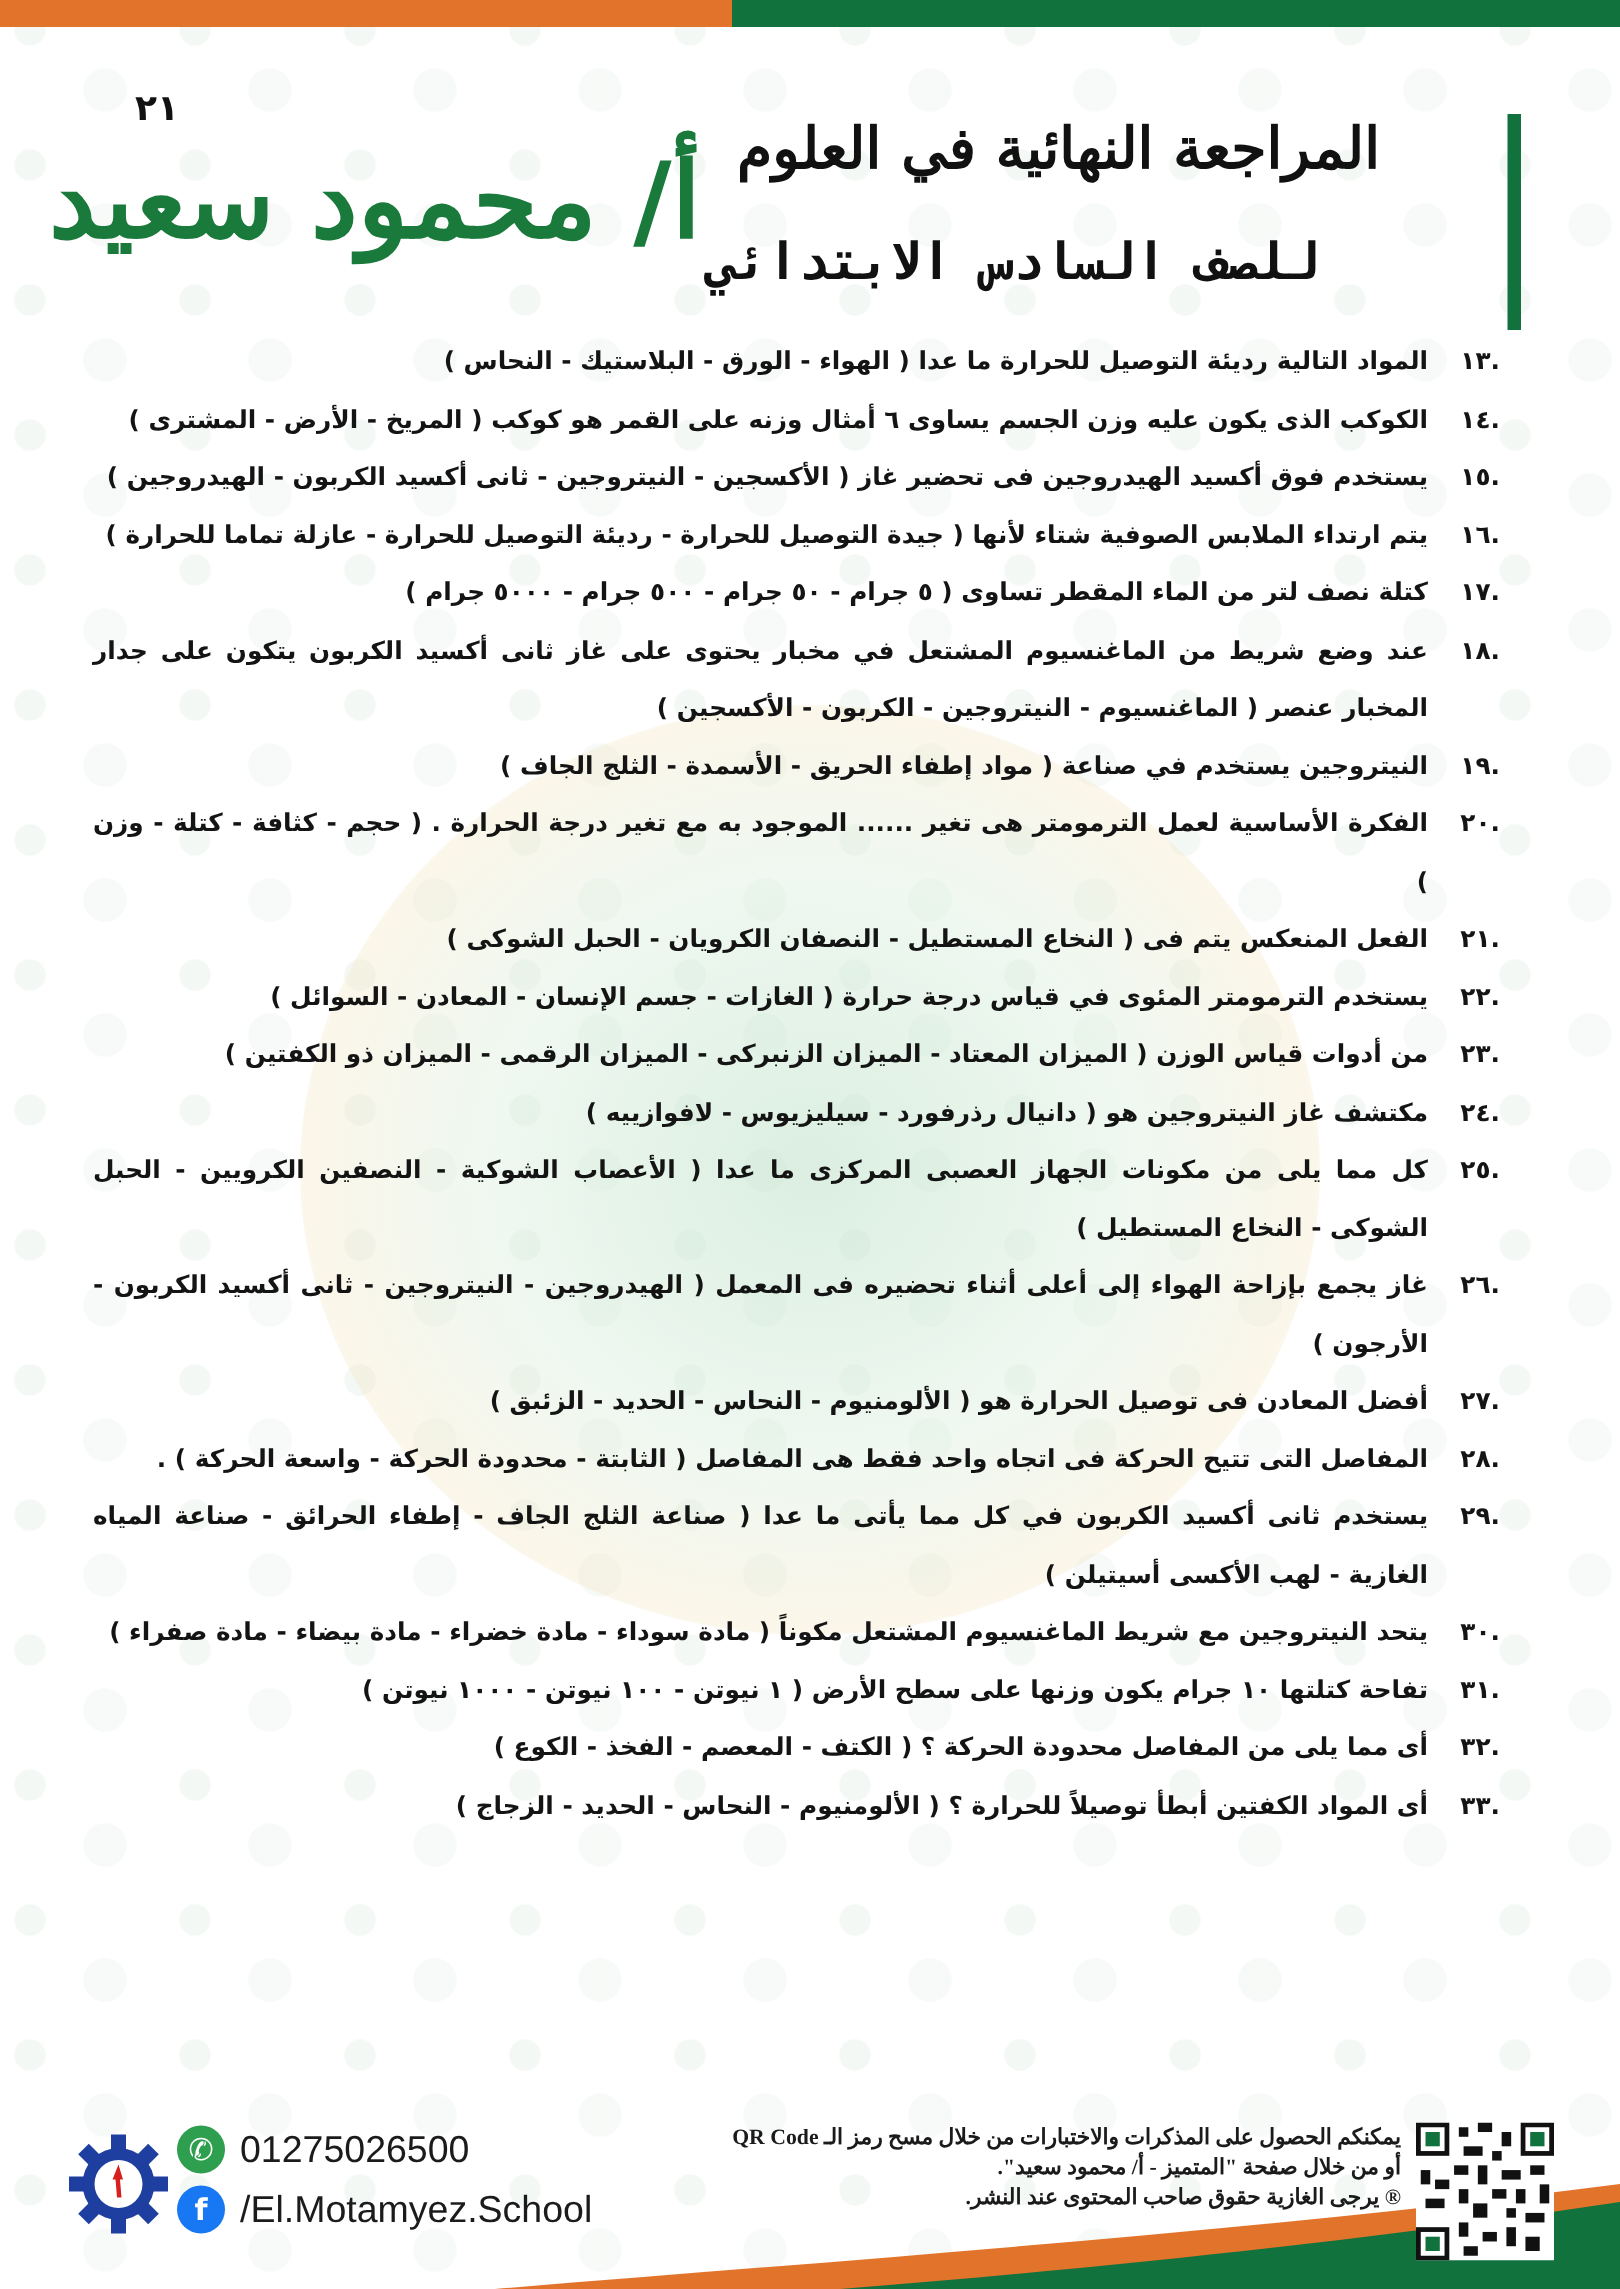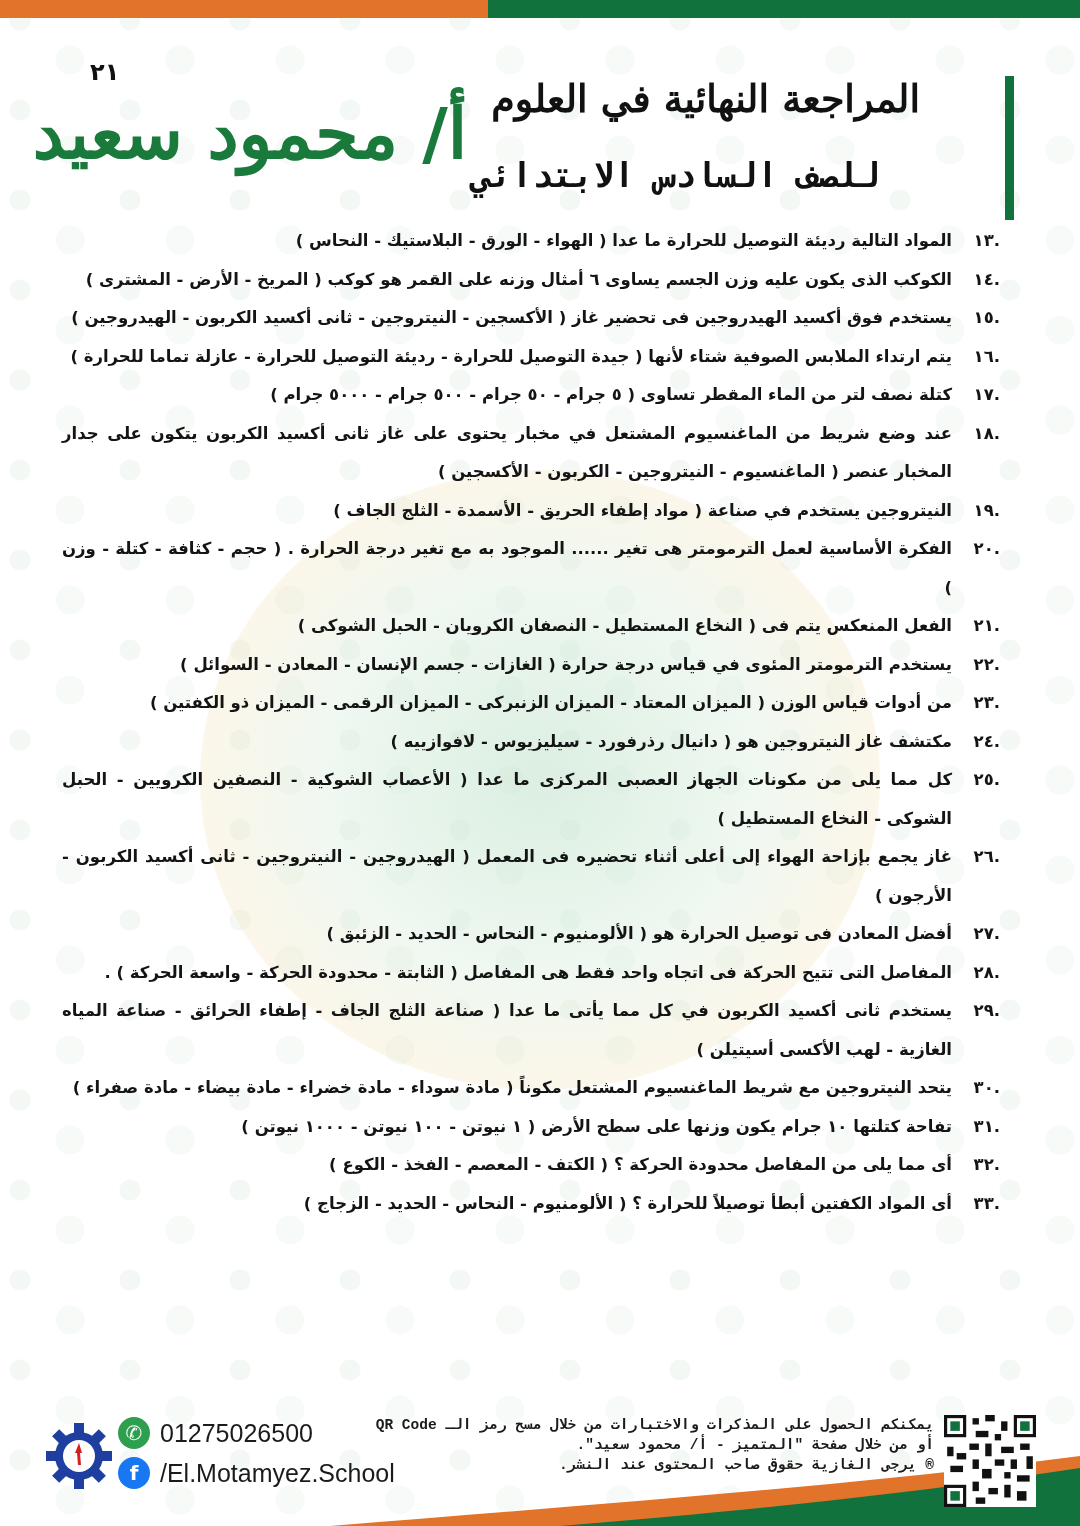--- a/index.html
+++ b/index.html
@@ -67,21 +67,21 @@
   .contact-row.phone { top: 12px; }
   .contact-row.fb { top: 52px; }
   .circle-icon {
     width: 32px; height: 32px; border-radius: 50%; display: flex; align-items: center; justify-content: center;
     color: #fff; font-weight: bold; font-size: 20px;
   }
   .contact-text { font-family: "Liberation Sans", sans-serif; font-size: 25px; color: #1b1b1b; }
   .qr-block { position: absolute; right: 44px; top: 10px; width: 92px; height: 92px; }
   .footer-notes {
     position: absolute; right: 146px; top: 10px; direction: rtl; text-align: right;
-    font-family: Liberation Mono, monospace; font-size: 14.5px; line-height: 20px; color: #1b1b1b; font-weight: bold;
+    font-family: Liberation Serif, serif; font-size: 14.5px; line-height: 20px; color: #1b1b1b; font-weight: bold;
   }
   .swoosh { position: absolute; left: 0; bottom: 0; width: 1080px; height: 70px; }
 </style>
 </head>
 <body>
 
 <div class="bg-pattern"></div>
 <div class="watermark"></div>
 
 <div class="top-bar">

